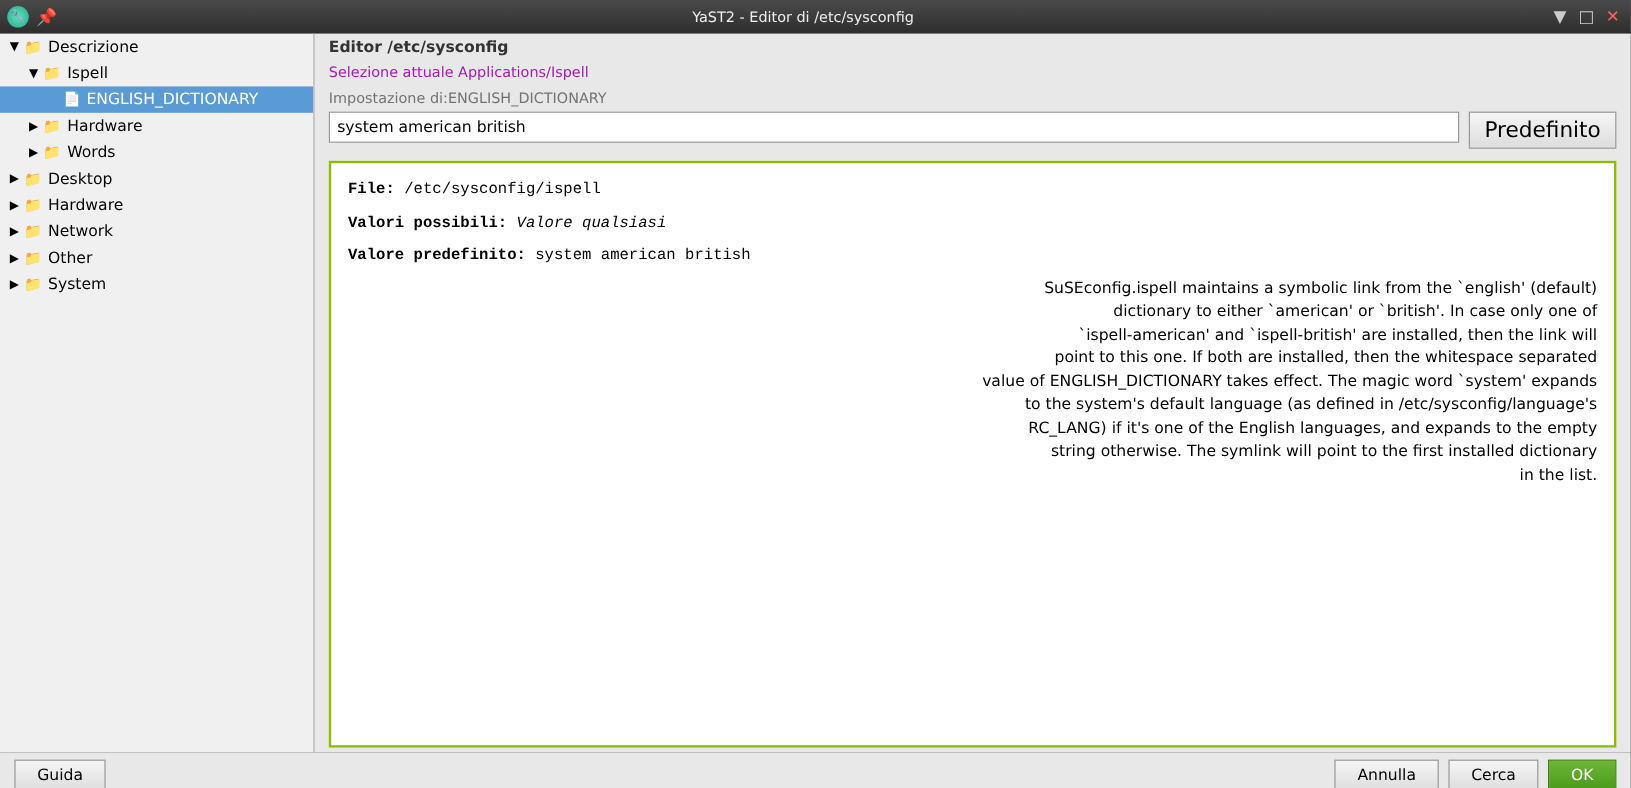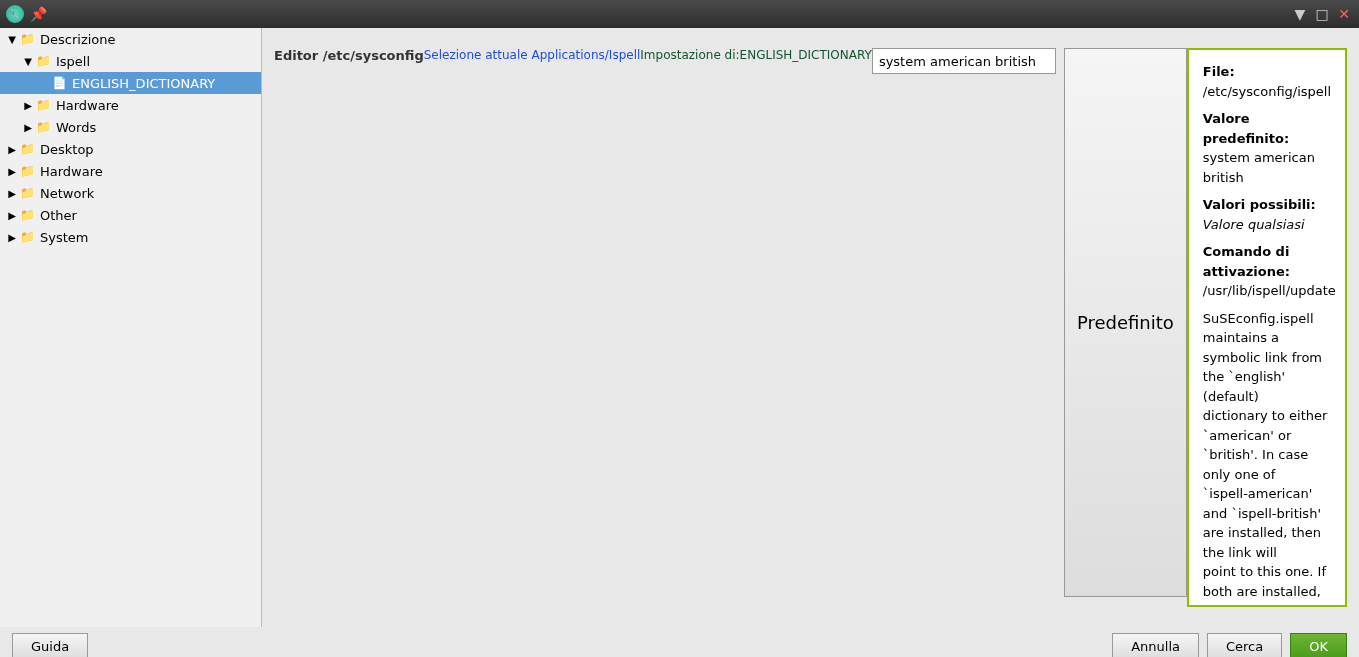--- a/index.html
+++ b/index.html
@@ -117,40 +117,40 @@
     
     .indent-0 { padding-left: 4px; }
     .indent-1 { padding-left: 20px; }
     .indent-2 { padding-left: 36px; }
 
     
     #content {
       flex: 1;
       background: #e8e8e8;
       display: flex;
-      flex-direction: row;
-      padding: 20px 12px;
+      flex-direction: column;
+      padding: 4px 12px;
     }
 
     #editor-header {
       font-size: 13px;
       font-weight: bold;
       color: #333;
       margin-bottom: 6px;
     }
 
     #selection-label {
       font-size: 12px;
-      color: #1d4ed8;
+      color: #a21caf;
       margin-bottom: 8px;
     }
 
     #impostazione-label {
       font-size: 12px;
-      color: #14532d;
+      color: #737373;
       margin-bottom: 4px;
     }
 
     #value-row {
       display: flex;
       gap: 8px;
       margin-bottom: 10px;
     }
 
     #value-input {
@@ -178,20 +178,21 @@
       border: 2px solid #8fbc00;
       background: white;
       padding: 12px 14px;
       overflow-y: auto;
       font-size: 13px;
       line-height: 1.5;
     }
 
     .info-row {
       margin-bottom: 8px;
+      font-family: Liberation Mono, monospace;
     }
     .info-label {
       font-weight: bold;
     }
     .info-value-italic {
       font-style: italic;
     }
 
     
     #bottom-bar {
@@ -218,20 +219,21 @@
     }
   </style>
 </head>
 <body>
 
 <div id="titlebar">
   <div id="titlebar-left">
     <div class="app-icon">🔧</div>
     <div style="color:#aaa;font-size:14px;cursor:pointer;">📌</div>
   </div>
+  <div id="titlebar-title">YaST2 - Editor di /etc/sysconfig</div>
   <div id="titlebar-controls">
     <div class="title-btn">▼</div>
     <div class="title-btn">□</div>
     <div class="title-btn close">✕</div>
   </div>
 </div>
 
 <div id="main">
 
   <div id="sidebar">
@@ -306,32 +308,28 @@
       <input type="text" id="value-input" value="system american british" style="">
       <button id="predefinito-btn">Predefinito</button>
     </div>
 
     <div id="info-box">
       <div class="info-row">
         <span class="info-label">File:</span>
         <span>/etc/sysconfig/ispell</span>
       </div>
       <div class="info-row">
-        <span class="info-label">Valore predefinito:</span>
-        <span>system american british</span>
-      </div>
-      <div class="info-row">
         <span class="info-label">Valori possibili:</span>
         <span class="info-value-italic">Valore qualsiasi</span>
       </div>
       <div class="info-row">
-        <span class="info-label">Comando di attivazione:</span>
-        <span>/usr/lib/ispell/update</span>
+        <span class="info-label">Valore predefinito:</span>
+        <span>system american british</span>
       </div>
-      <div style="white-space: pre-line; margin-top: 6px;">SuSEconfig.ispell maintains a symbolic link from the `english' (default)
+      <div style="white-space: pre-line; margin-top: 6px; text-align: right;">SuSEconfig.ispell maintains a symbolic link from the `english' (default)
 dictionary to either `american' or `british'. In case only one of
 `ispell-american' and `ispell-british' are installed, then the link will
 point to this one. If both are installed, then the whitespace separated
 value of ENGLISH_DICTIONARY takes effect. The magic word `system' expands
 to the system's default language (as defined in /etc/sysconfig/language's
 RC_LANG) if it's one of the English languages, and expands to the empty
 string otherwise. The symlink will point to the first installed dictionary
 in the list.</div>
     </div>
   </div>

